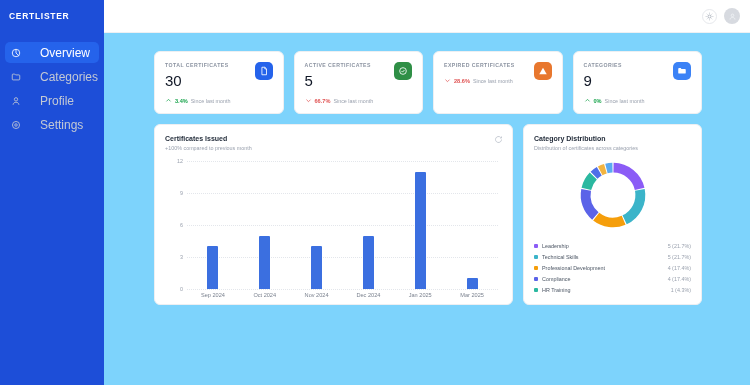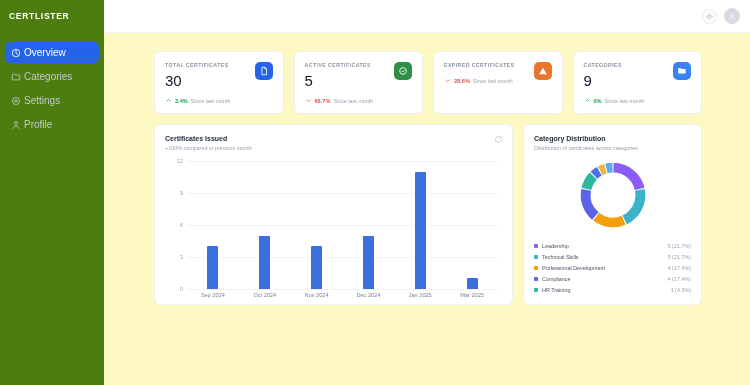--- a/index.html
+++ b/index.html
@@ -7,54 +7,54 @@
     width: 750px; height: 385px;
     font-family: "Liberation Sans", sans-serif;
     background: #ffffff;
     overflow: hidden;
   }
   .app { display: flex; width: 750px; height: 385px; }
 
   
   .sidebar {
     width: 104px; height: 385px;
-    background: #4d7c0f;
+    background: #1d4ed8;
     flex: 0 0 104px;
     padding: 0;
     position: relative;
   }
   .brand {
     color: #ffffff;
     font-size: 8.5px;
     font-weight: bold;
     letter-spacing: 0.7px;
     padding: 11px 0 0 9px;
   }
   .nav { margin-top: 21px; padding: 0 5px; }
   .nav-item {
     display: flex; align-items: center;
-    gap: 3px;
+    gap: 19px;
     height: 21px;
     padding: 0 6px;
     border-radius: 5px;
     margin-bottom: 3px;
     color: #c3c9d4;
-    font-size: 10px;
+    font-size: 12px;
     position: relative;
     cursor: pointer;
   }
   .nav-item.active { background: #2563eb; color: #ffffff; }
   .nav-ico { width: 10px; height: 10px; flex: 0 0 10px; display: block; }
   .nav-ico svg { width: 10px; height: 10px; display: block; }
   .nav-label { white-space: nowrap; }
   .nav-chev { position: absolute; right: 7px; width: 7px; height: 7px; }
   .nav-chev svg { width: 7px; height: 7px; display: block; }
 
   
-  .main { flex: 1; height: 385px; display: flex; flex-direction: column; background: #fef9c3; }
+  .main { flex: 1; height: 385px; display: flex; flex-direction: column; background: #7dd3fc; }
   .topbar {
     height: 33px; background: #ffffff;
     border-bottom: 1px solid #eef0f3;
     display: flex; align-items: center; justify-content: flex-end;
     padding-right: 10px; gap: 7px;
     flex: 0 0 33px;
   }
   .icon-btn {
     width: 15px; height: 15px; border-radius: 50%;
     border: 1px solid #e6e8ec; background: #ffffff;
@@ -187,35 +187,35 @@
           <svg viewBox="0 0 24 24" fill="none" stroke="currentColor" stroke-width="2">
             <path d="M3 7a2 2 0 0 1 2-2h4l2 2h8a2 2 0 0 1 2 2v8a2 2 0 0 1-2 2H5a2 2 0 0 1-2-2z"></path>
           </svg>
         </span>
         <span class="nav-label">Categories</span>
       </div>
 
       <div class="nav-item">
         <span class="nav-ico">
           <svg viewBox="0 0 24 24" fill="none" stroke="currentColor" stroke-width="2">
-            <circle cx="12" cy="12" r="3"></circle>
-              <circle cx="12" cy="12" r="8.5"></circle>
-          </svg>
-        </span>
-        <span class="nav-label">Settings</span>
+            <circle cx="12" cy="8" r="4"></circle>
+              <path d="M5 21c0-4 3.5-6 7-6s7 2 7 6"></path>
+          </svg>
+        </span>
+        <span class="nav-label">Profile</span>
       </div>
 
       <div class="nav-item">
         <span class="nav-ico">
           <svg viewBox="0 0 24 24" fill="none" stroke="currentColor" stroke-width="2">
-            <circle cx="12" cy="8" r="4"></circle>
-              <path d="M5 21c0-4 3.5-6 7-6s7 2 7 6"></path>
-          </svg>
-        </span>
-        <span class="nav-label">Profile</span>
+            <circle cx="12" cy="12" r="3"></circle>
+              <circle cx="12" cy="12" r="8.5"></circle>
+          </svg>
+        </span>
+        <span class="nav-label">Settings</span>
       </div>
 
     </nav>
   </aside>
 
   <div class="main">
 
     <header class="topbar">
       <div class="icon-btn">
         <span>

